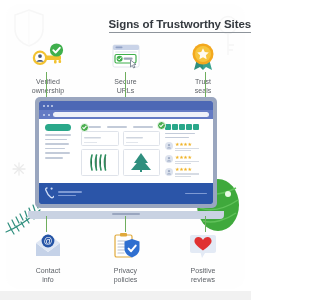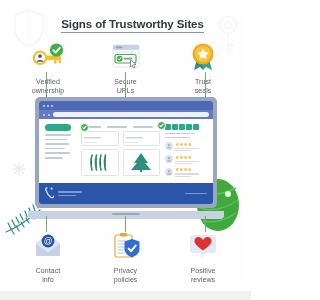--- a/index.html
+++ b/index.html
@@ -34,22 +34,22 @@
     opacity: 0.55;
   }
   .wm-shield { left: 12px; top: 8px; }
   .wm-key    { right: 10px; top: 14px; }
   .snowflake { position:absolute; left:12px; top:162px; opacity:.8; }
   .fern      { position:absolute; left:2px;  top:196px; }
   .green-blob{ position:absolute; left:196px; top:178px; }
 
   
   .title-wrap {
-    position: absolute; left:7px; top: 14px; width: 251px;
-    text-align: center;
+    position: absolute; left:0; top: 14px; width: 251px;
+    text-align: right;
   }
   .title {
     display:inline-block;
     font-size: 11.5px;
     font-weight: bold;
     color: #34393f;
     letter-spacing: -0.1px;
     padding-bottom: 2px;
     border-bottom: 1px solid #8e949b;
   }

